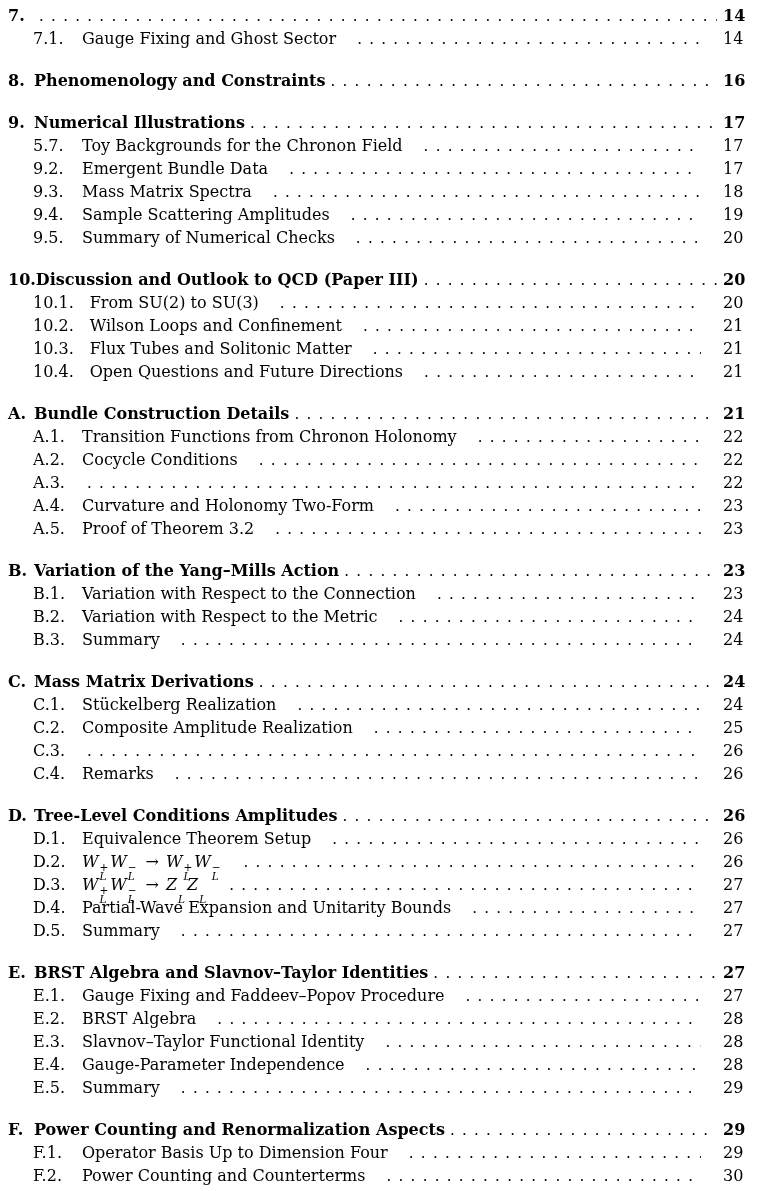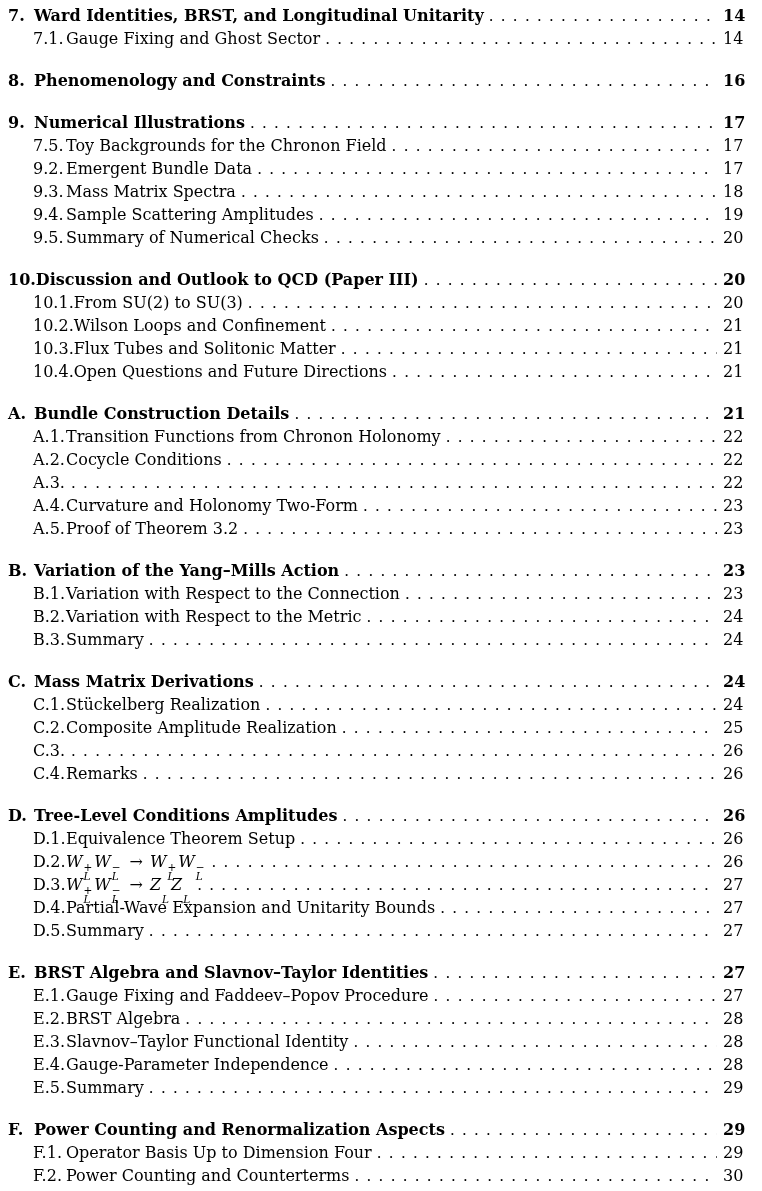--- a/index.html
+++ b/index.html
@@ -27,20 +27,21 @@
   }
   .toc-row.lvl0 {
     font-weight: 700;
   }
   .toc-row.lvl0:not(:first-child) {
     margin-top: 19px;
   }
   .toc-row.lvl1 {
     padding-left: 25px;
     font-weight: 400;
+    gap: 16px;
   }
   .lbl {
     flex: 0 0 auto;
     display: inline-block;
     min-width: 26px;
   }
   .lvl1 .lbl {
     min-width: 33px;
   }
   .ttl {
@@ -86,21 +87,20 @@
     font-style: normal;
   }
 </style>
 </head>
 <body>
 
 <div class="page">
   <main>
       <div class="toc-row lvl0">
         <span class="lbl">7.</span>
-        <span class="ttl">Ward Identities, BRST, and Longitudinal Unitarity</span>
         <span class="dots"></span>
         <span class="pg">14</span>
       </div>
       <div class="toc-row lvl1">
         <span class="lbl">7.1.</span>
         <span class="ttl">Gauge Fixing and Ghost Sector</span>
         <span class="dots"></span>
         <span class="pg">14</span>
       </div>
       <div class="toc-row lvl0">
@@ -109,21 +109,21 @@
         <span class="dots"></span>
         <span class="pg">16</span>
       </div>
       <div class="toc-row lvl0">
         <span class="lbl">9.</span>
         <span class="ttl">Numerical Illustrations</span>
         <span class="dots"></span>
         <span class="pg">17</span>
       </div>
       <div class="toc-row lvl1">
-        <span class="lbl">7.5.</span>
+        <span class="lbl">5.7.</span>
         <span class="ttl">Toy Backgrounds for the Chronon Field</span>
         <span class="dots"></span>
         <span class="pg">17</span>
       </div>
       <div class="toc-row lvl1">
         <span class="lbl">9.2.</span>
         <span class="ttl">Emergent Bundle Data</span>
         <span class="dots"></span>
         <span class="pg">17</span>
       </div>

